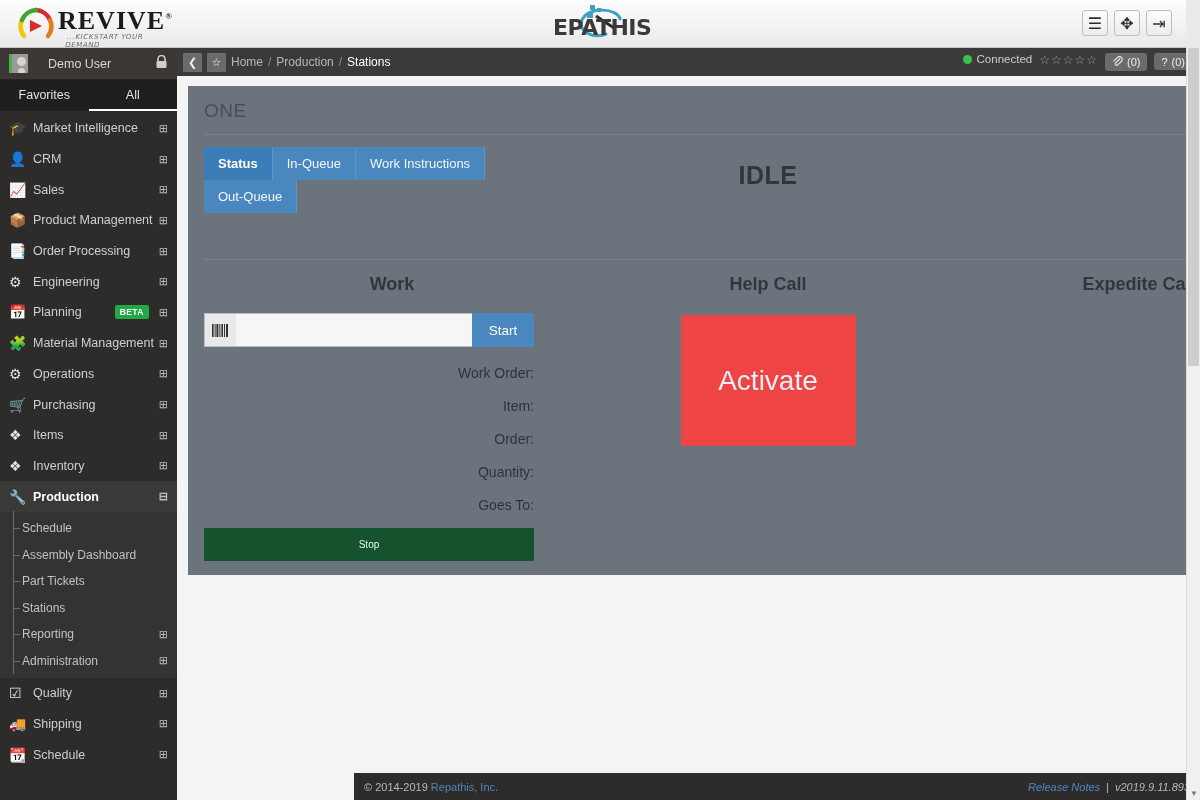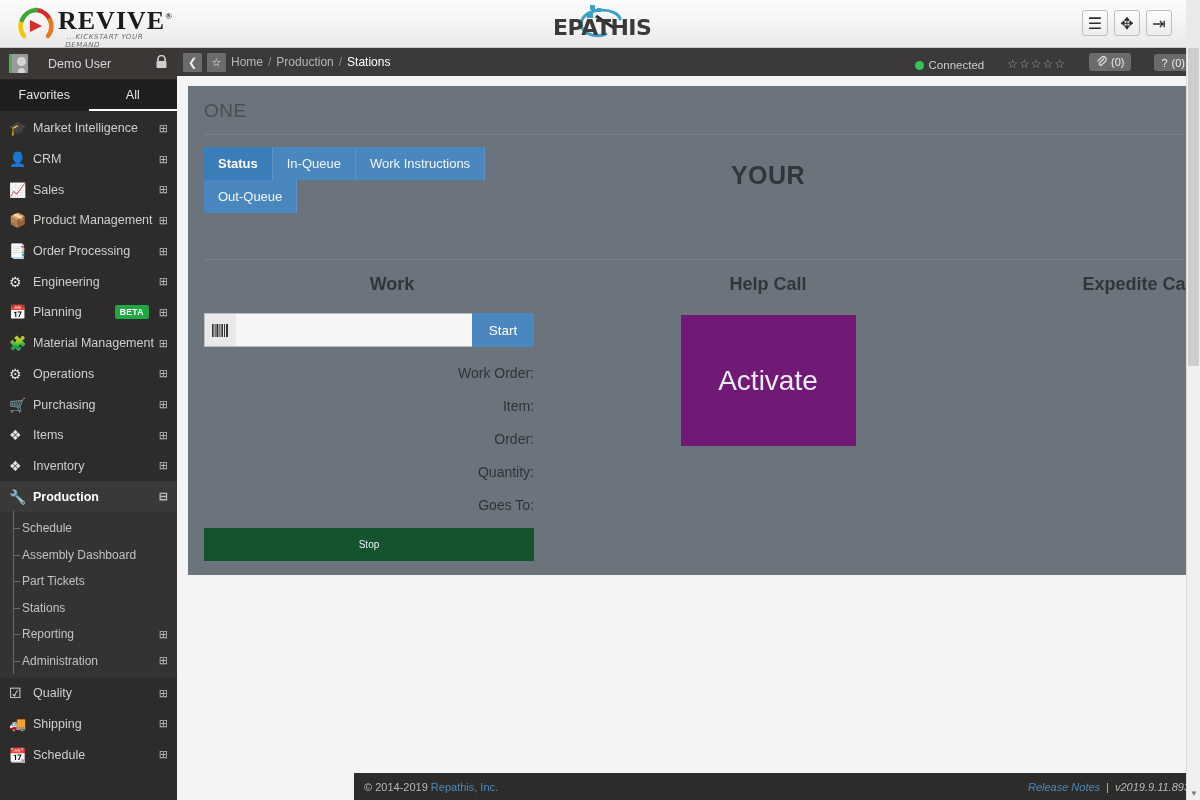--- a/index.html
+++ b/index.html
@@ -116,21 +116,21 @@
   .cbtn {
     width: 19px; height: 19px; background: #6d6b69; color: #efefef;
     display: flex; align-items: center; justify-content: center;
     font-size: 11px; margin-right: 5px; cursor: pointer; border-radius: 1px;
   }
   .crumbs { color: #b6b6b6; font-size: 12px; display: flex; gap: 5px; }
   .crumbs .cur { color: #ffffff; }
   .crumbs .sep { color: #8d8d8d; }
   .crumbs a { color: #b6b6b6; text-decoration: none; cursor: pointer; }
 
-  .crumbright { margin-left: auto; display: flex; align-items: flex-end; gap: 23px; }
+  .crumbright { margin-left: auto; display: flex; align-items: flex-start; gap: 7px; }
   .conn { display: flex; align-items: center; gap: 5px; color: #cdcdcd; font-size: 11.5px; }
   .dot { width: 9px; height: 9px; border-radius: 50%; background: #35c353; }
   .stars { color: #9c9c9c; font-size: 12px; letter-spacing: 1px; cursor: pointer; }
   .pillbtn {
     background: #6d6b69; color: #efefef; font-size: 11px; border-radius: 3px;
     padding: 2.5px 7px; display: flex; align-items: center; gap: 4px; cursor: pointer;
   }
 
   
   .panelwrap { padding: 10px 11px; }
@@ -189,21 +189,21 @@
     display: flex; justify-content: flex-end; font-size: 14px; color: #2f343a;
     line-height: 33px;
   }
   .flabel { text-align: right; max-width: 120px; }
   .stopbtn {
     width: 330px; background: #14532d; color: #edf2f7; font-size: 10px;
     text-align: center; padding: 11px 12px; cursor: pointer; margin-top: 6px;
   }
 
   .activatebtn {
-    width: 175px; height: 131px; background: #701a75; color: #e8eef4;
+    width: 175px; height: 131px; background: #ef4444; color: #e8eef4;
     display: flex; align-items: center; justify-content: center;
     font-size: 28px; cursor: pointer; margin: 20px auto 0 auto;
   }
 
   
   .footer {
     position: absolute; left: 177px; right: 0; bottom: 0; height: 27px;
     background: #2e2c2a; display: flex; align-items: center; padding: 0 10px;
     font-size: 11px; color: #b8b8b8;
   }
@@ -427,21 +427,21 @@
       </div>
     </div>
 
     <div class="panelwrap">
       <div class="panel">
 
         <div class="panel-title">ONE</div>
         <div class="dotted"></div>
 
         <div class="statusband">
-          <div class="idle">YOUR</div>
+          <div class="idle">IDLE</div>
         </div>
         <div class="loginbtn">Log In</div>
 
         <div class="tabsrow">
           <div class="tab active">Status</div>
           <div class="tab">In-Queue</div>
           <div class="tab">Work Instructions</div>
           <div class="tab">Out-Queue</div>
         </div>
 

